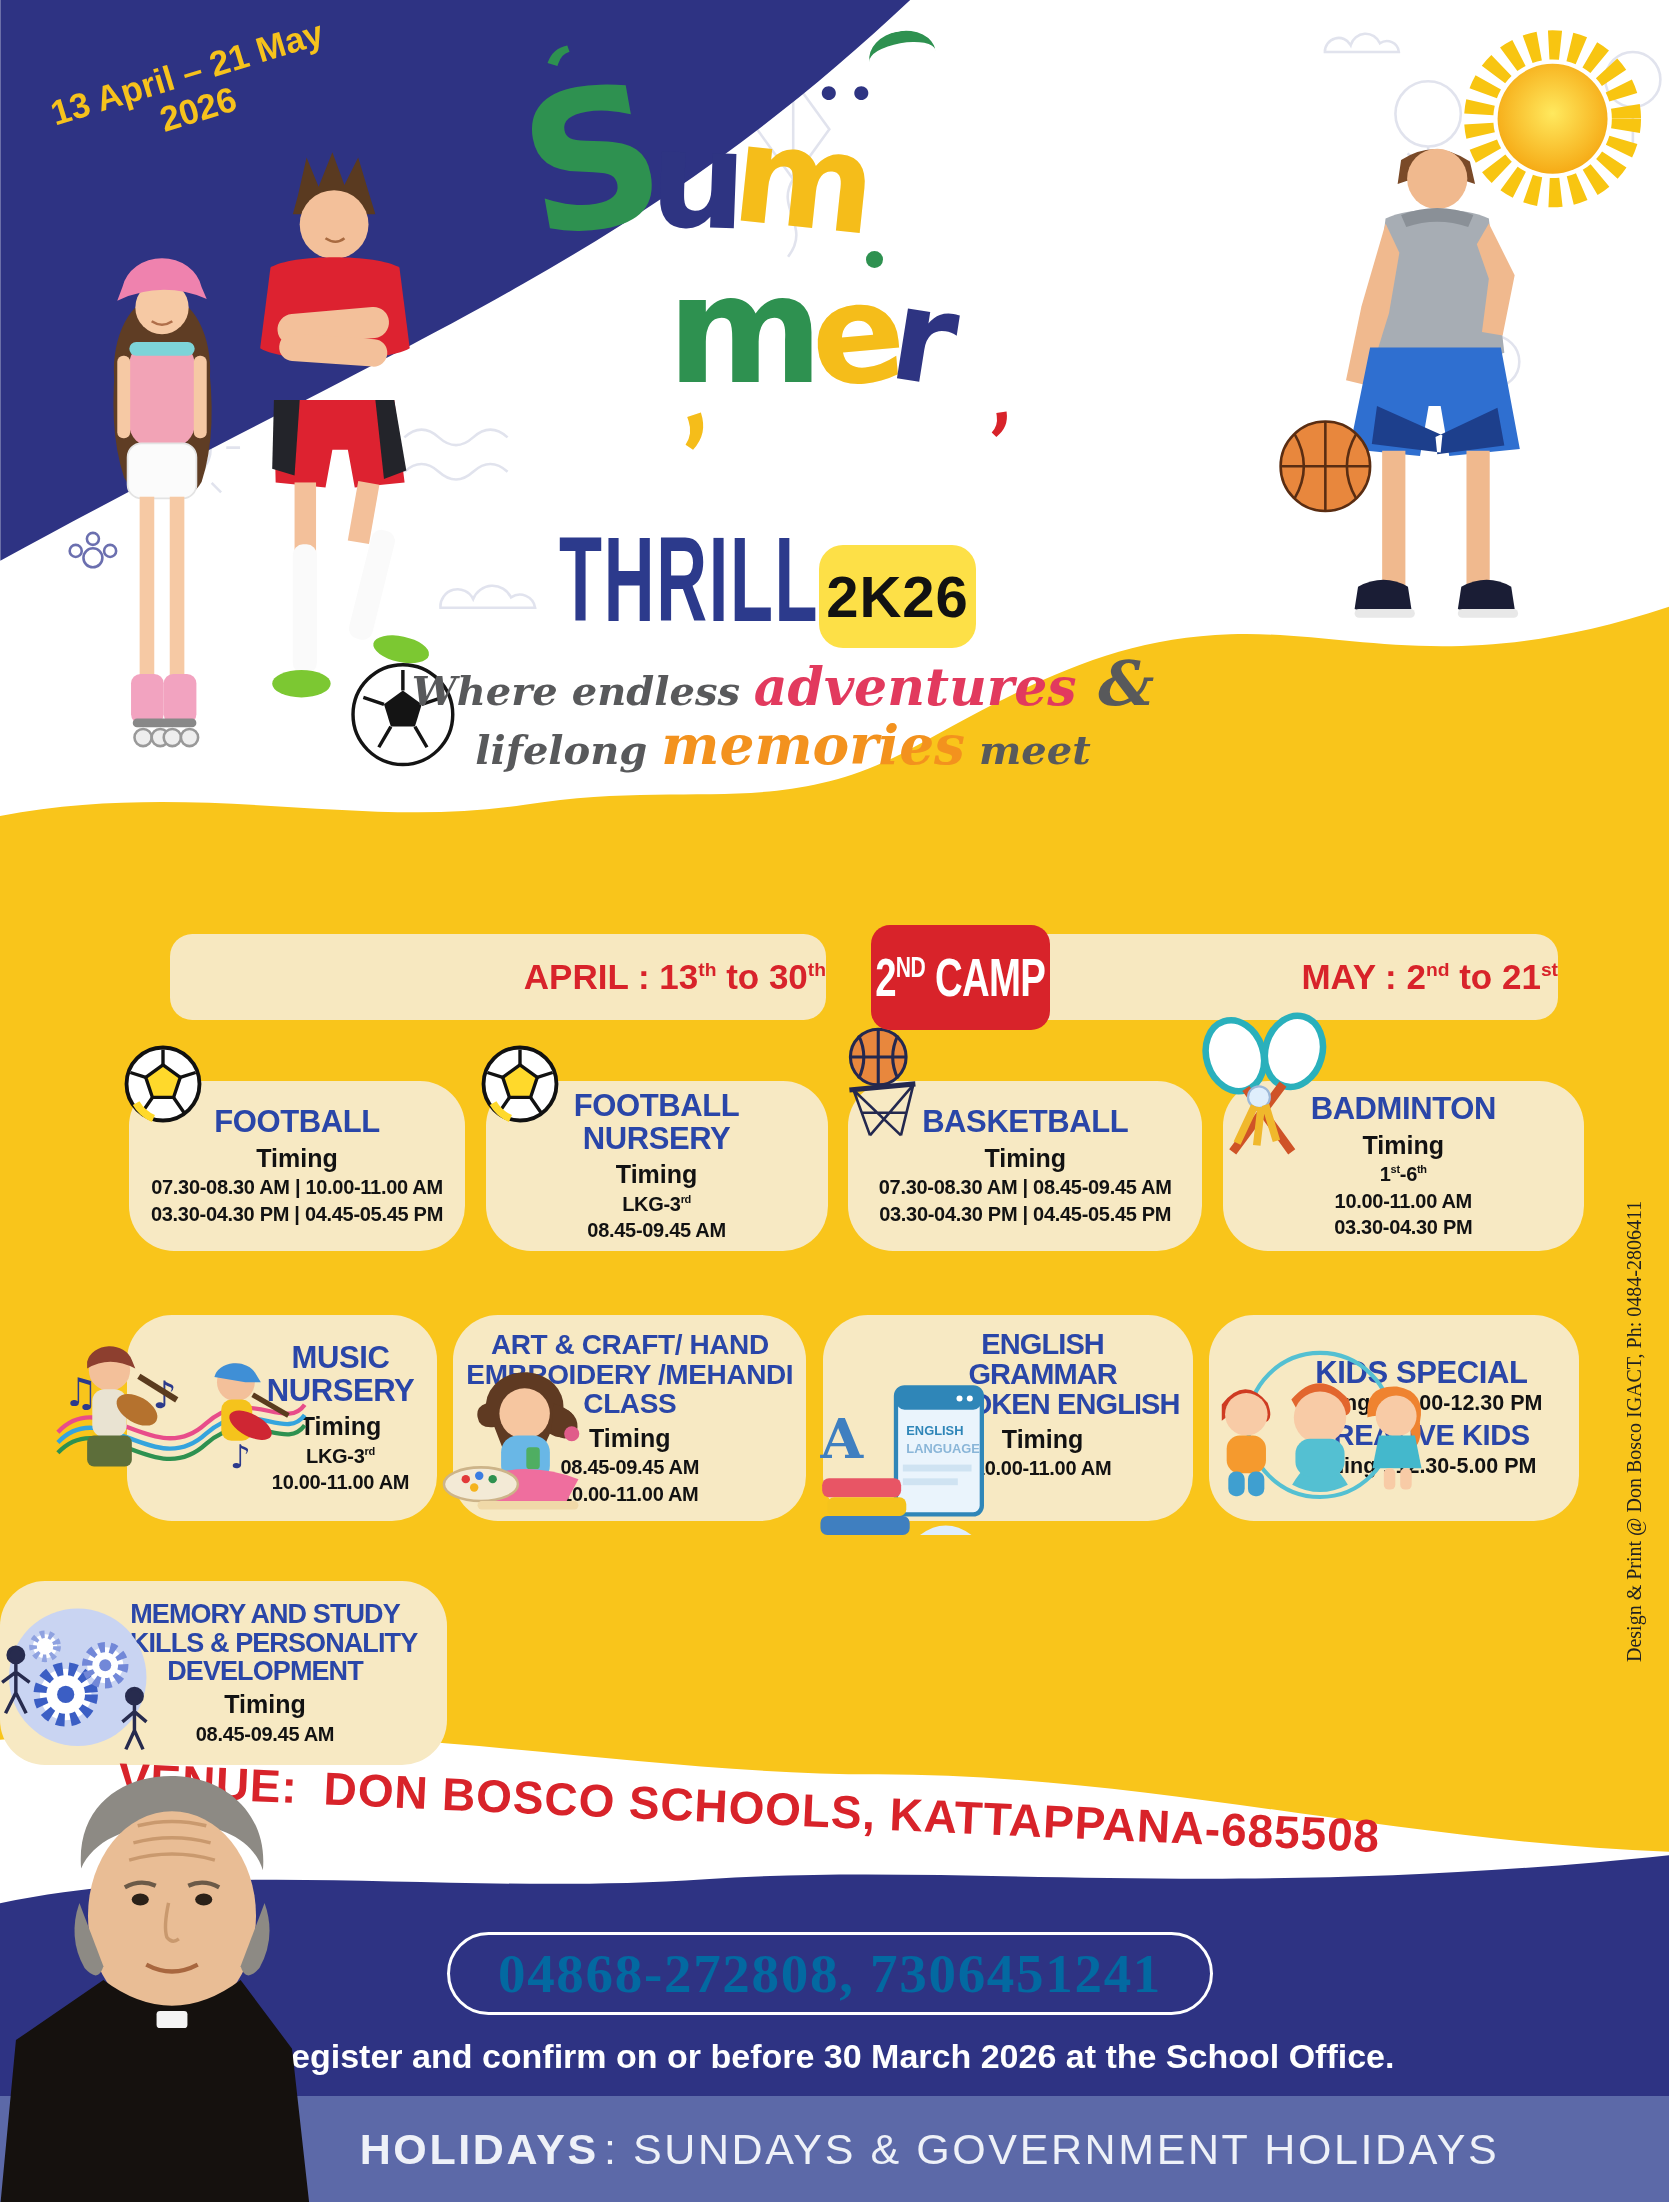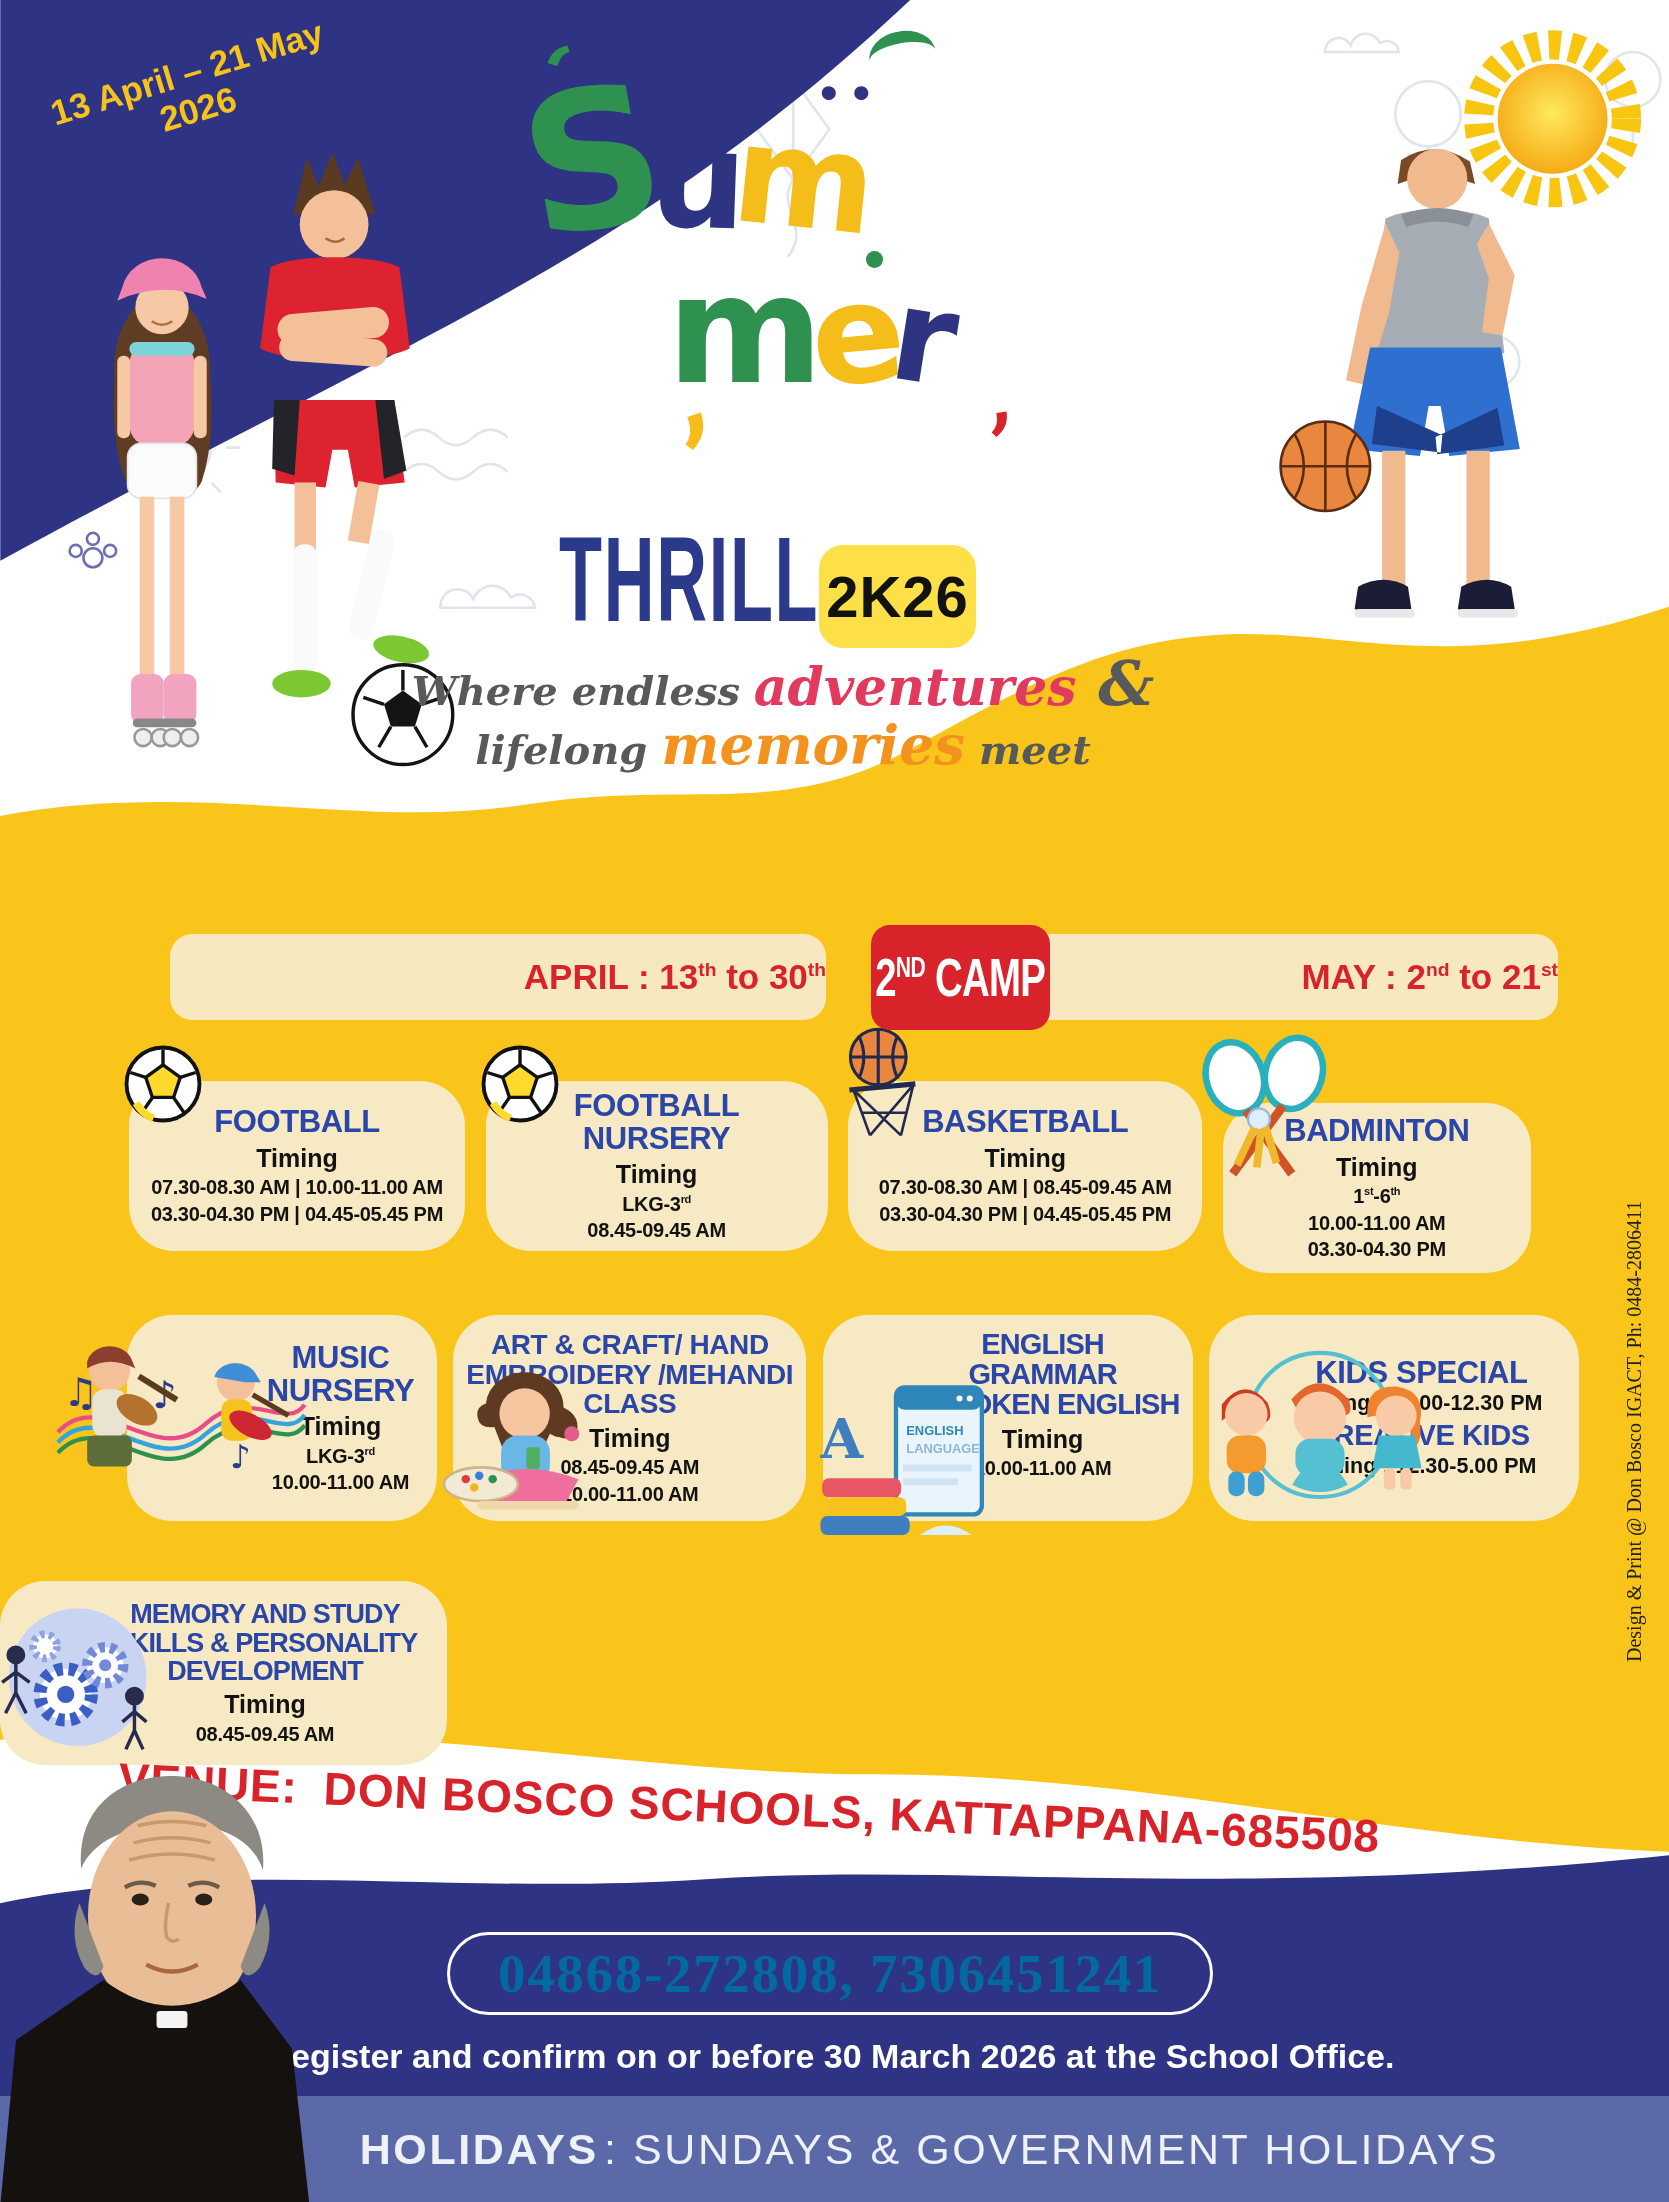--- a/index.html
+++ b/index.html
@@ -72,21 +72,21 @@
   .row2{top:1315px;padding-left:127px;gap:16.3px;}
   .row3{top:1581px;}
   .card{position:relative;background:#f7e9c3;border-radius:45px;display:flex;align-items:center;
         justify-content:center;text-align:center;box-sizing:border-box;}
   .row1 .card{height:170px;}
   .row2 .card{height:206px;}
   .row3 .card{height:184px;width:447px;}
   .row1 .card:nth-child(1){width:336px;}
   .row1 .card:nth-child(2){width:342px;}
   .row1 .card:nth-child(3){width:354px;}
-  .row1 .card:nth-child(4){width:308px;margin-top:22px;}
+  .row1 .card:nth-child(4){width:361px;}
   .row2 .card:nth-child(1){width:310px;}
   .row2 .card:nth-child(2){width:353px;}
   .row2 .card:nth-child(3){width:370px;}
   .row2 .card:nth-child(4){width:370px;}
   .cicon{position:absolute;pointer-events:none;}
   .cicon svg{width:100%;height:100%;}
   .row1 .cicon{left:-13.8px;top:-45px;width:96px;height:96px;}
   [data-name="activity-card-basketball"] .cicon{width:129px;height:134px;left:-26px;top:-59px;}
   [data-name="activity-card-badminton"] .cicon{width:153px;height:153px;left:-34px;top:-69px;}
   [data-name="activity-card-music-nursery"] .cicon{left:-76px;top:-12px;width:258px;height:211px;}

